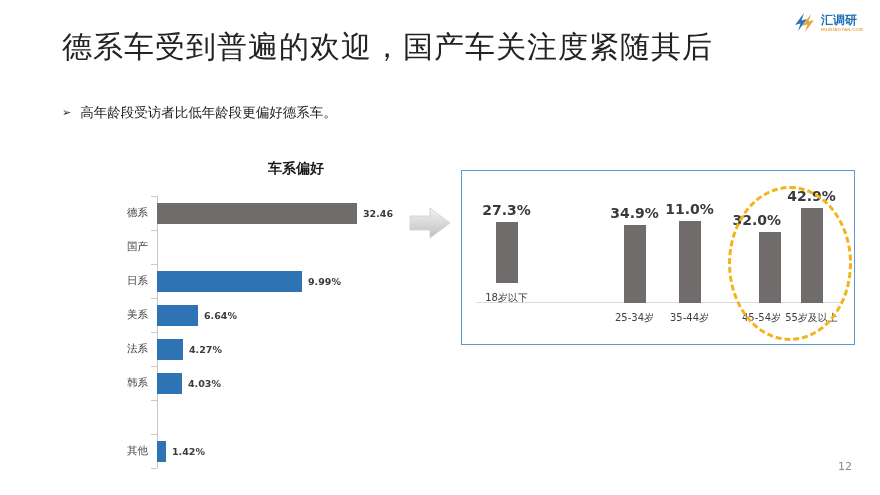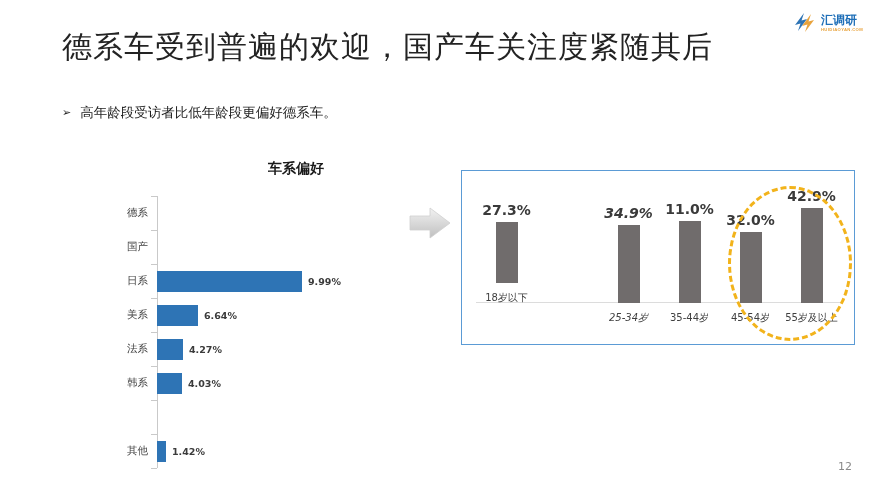--- a/index.html
+++ b/index.html
@@ -278,20 +278,24 @@
   <span>高年龄段受访者比低年龄段更偏好德系车。</span>
 </div>
 
 <div id="left-chart">
   <div id="left-chart-title">车系偏好</div>
   <div id="left-plot">
     <div id="l-axis" style="height: 272px;"></div>
 
   <div class="lbar-row" style="top: 0px;">
         <div class="lbar-cat">德系</div>
+        <div class="lbar-wrap">
+          <div class="lbar accent" style="width: 200px; background: rgb(112, 108, 108);"></div>
+          <span class="lbar-val">32.46</span>
+        </div>
       </div>
       <div class="l-tick" style="top: 0px;"></div>
       <div class="lbar-row" style="top: 34px;">
         <div class="lbar-cat">国产</div>
       </div>
       <div class="l-tick" style="top: 34px;"></div>
       <div class="lbar-row" style="top: 68px;">
         <div class="lbar-cat">日系</div>
         <div class="lbar-wrap">
           <div class="lbar" style="width: 145px; background: rgb(46, 116, 181);"></div>
@@ -351,31 +355,31 @@
 
 <div id="right-panel">
   <div id="right-plot">
     <div id="r-baseline"></div>
 
     <div class="rbar-col" style="left: 0px; justify-content: center;">
         <div class="rbar-val">27.3%</div>
         <div class="rbar" style="height: 61px; background: rgb(112, 108, 108);"></div>
         <div class="rbar-cat">18岁以下</div>
       </div>
-      <div class="rbar-col" style="left: 122px; font-style: italic;">
+      <div class="rbar-col" style="left: 128px;">
         <div class="rbar-val">34.9%</div>
         <div class="rbar" style="height: 78px; background: rgb(112, 108, 108);"></div>
         <div class="rbar-cat">25-34岁</div>
       </div>
       <div class="rbar-col" style="left: 183px;">
         <div class="rbar-val">11.0%</div>
         <div class="rbar" style="height: 82px; background: rgb(112, 108, 108);"></div>
         <div class="rbar-cat">35-44岁</div>
       </div>
-      <div class="rbar-col" style="left: 244px;">
+      <div class="rbar-col" style="left: 244px; align-items: flex-end;">
         <div class="rbar-val">32.0%</div>
         <div class="rbar" style="height: 71px; background: rgb(112, 108, 108);"></div>
         <div class="rbar-cat">45-54岁</div>
       </div>
       <div class="rbar-col" style="left: 305px;">
         <div class="rbar-val">42.9%</div>
         <div class="rbar" style="height: 95px; background: rgb(112, 108, 108);"></div>
         <div class="rbar-cat">55岁及以上</div>
       </div>
       <div id="highlight-ellipse"></div>

